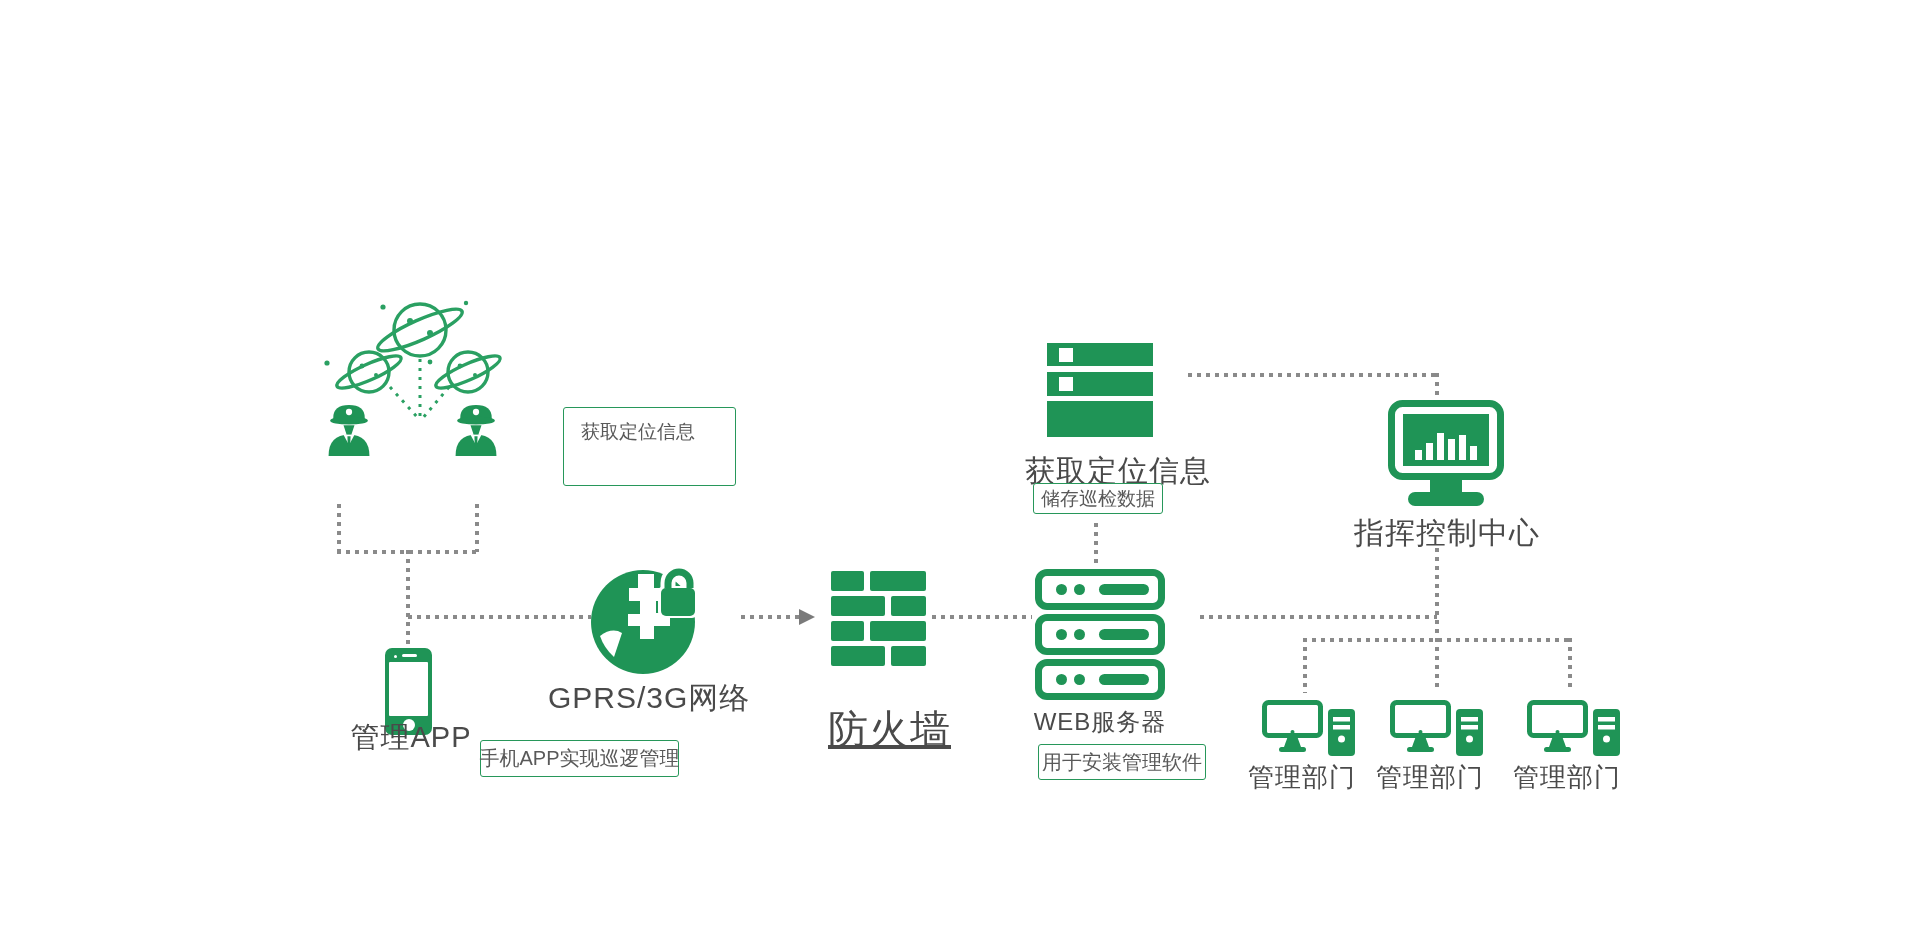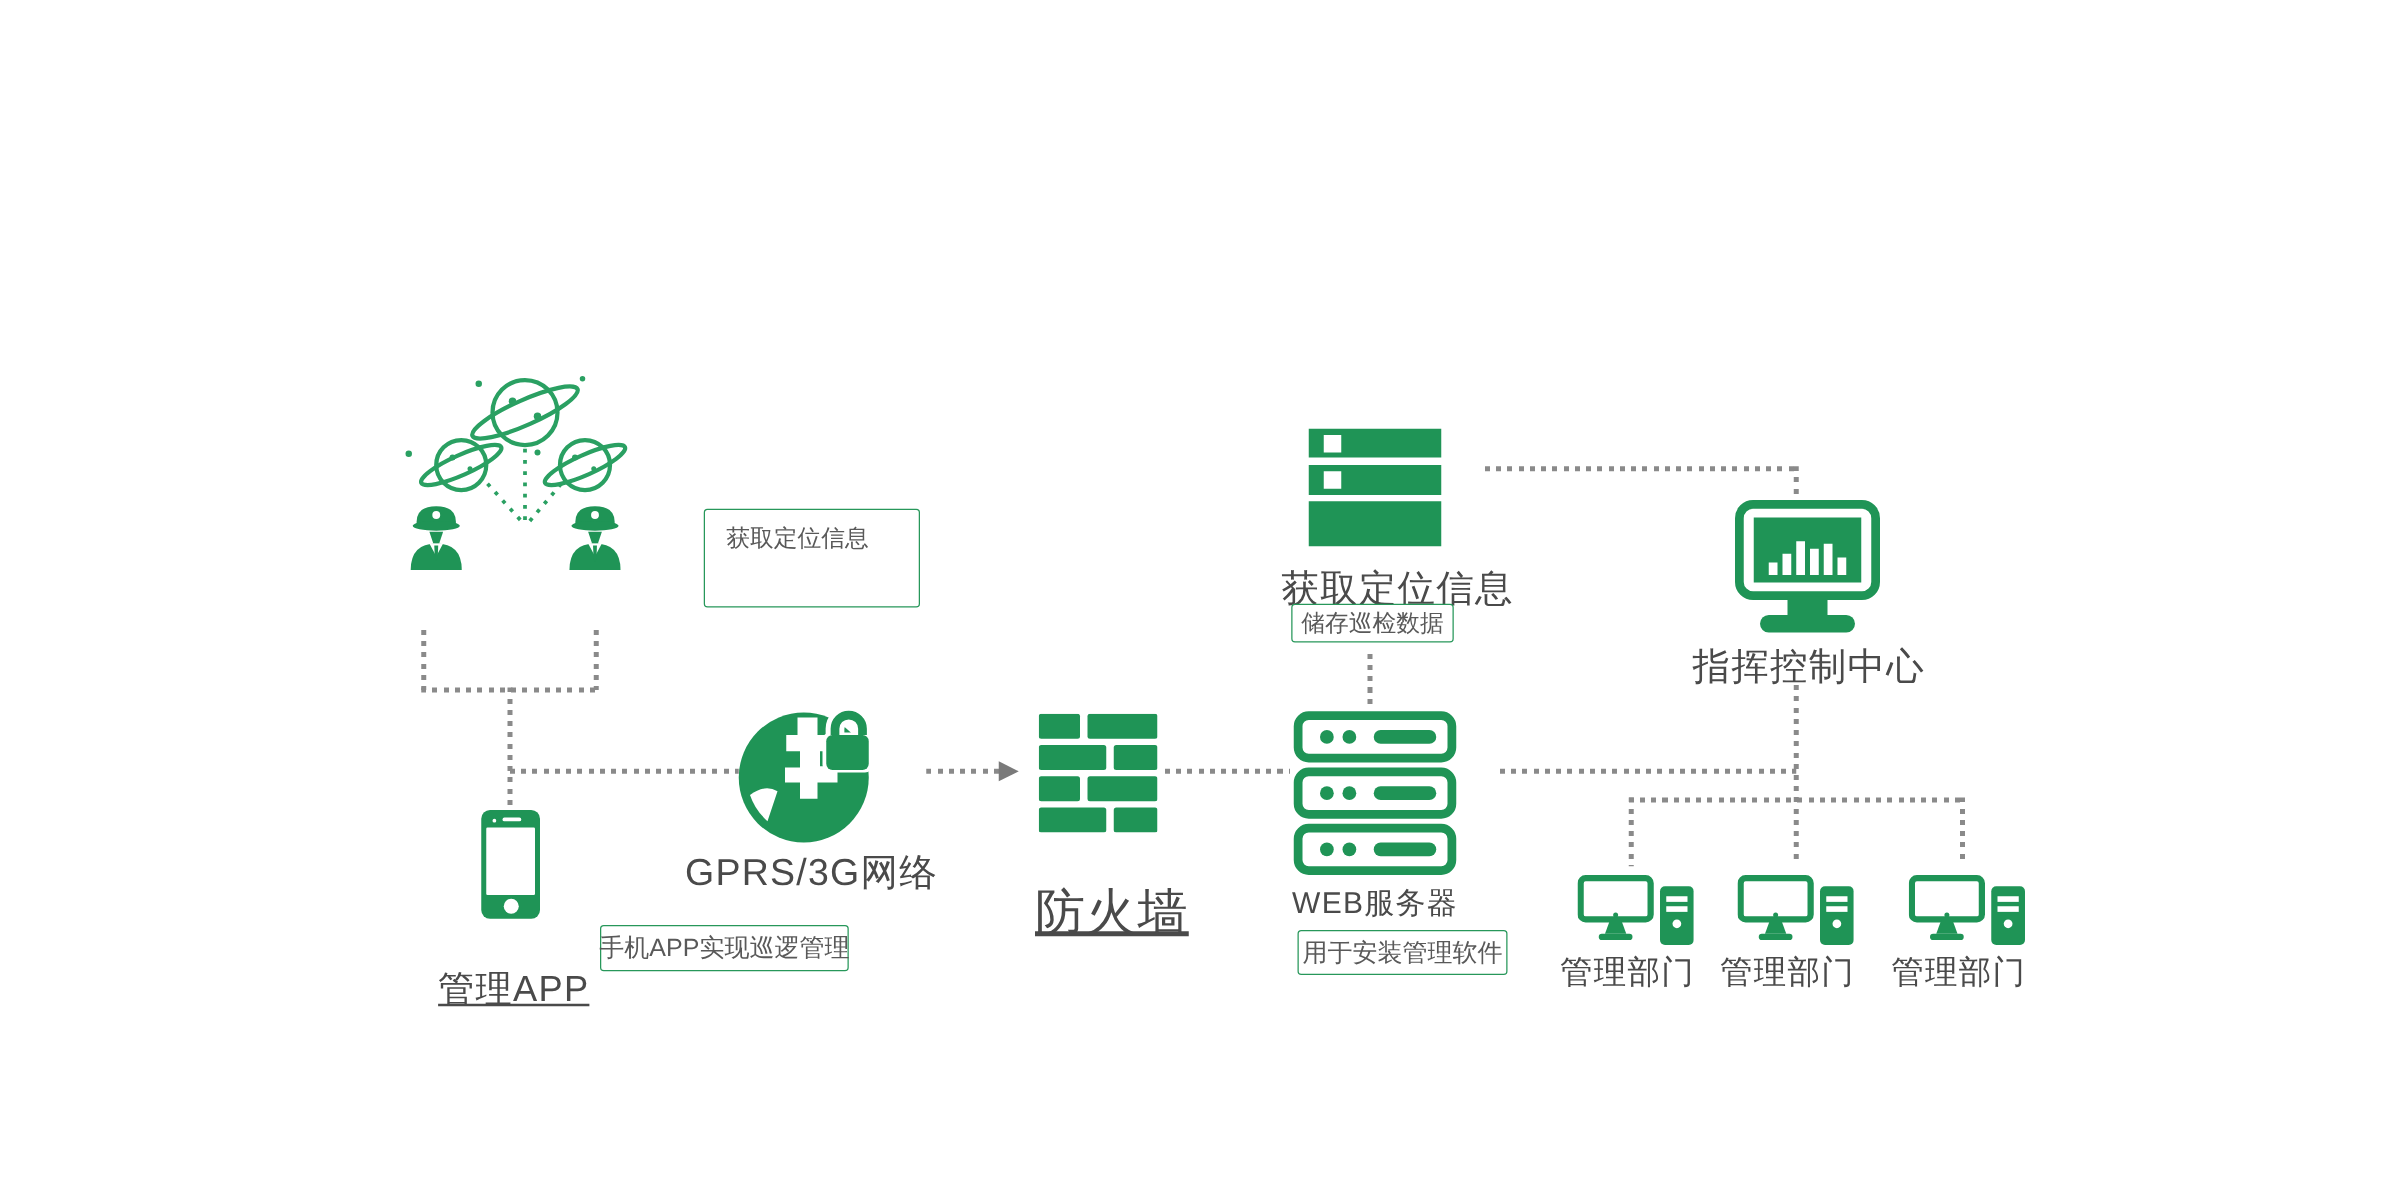--- a/index.html
+++ b/index.html
@@ -134,21 +134,21 @@
   <div class="dash-h" style="left:1303px;top:638px;width:269px;"></div>
   <div class="dash-v" style="left:1303px;top:638px;height:55px;"></div>
   <div class="dash-v" style="left:1568px;top:638px;height:51px;"></div>
 
   <div class="phone" style="left:385px;top:648px;">
     <div class="screen"></div>
     <div class="speaker"></div>
     <div class="cam"></div>
     <div class="home"></div>
   </div>
-  <div class="node-label" style="left:341px;top:772px;width:140px;text-decoration:underline;">管理APP</div>
+  <div class="node-label" style="left:341px;top:718px;width:140px;">管理APP</div>
   <div class="note-box note-center" style="left:480px;top:740px;width:199px;height:37px;">手机APP实现巡逻管理</div>
 
   <svg class="abs" style="left:588px;top:560px;" width="120" height="118" viewBox="0 0 120 118">
     <circle cx="55" cy="62" r="52" fill="#1f9456"></circle>
     <g fill="#ffffff">
       <path d="M50 14 h16 v14 h12 v13 h-10 v12 h14 v13 h-16 v13 h-14 v-13 h-12 v-12 h12 v-13 h-11 v-13 h9 z"></path>
       <path d="M12 76 q12 -9 22 -3 l-8 24 q-10 -9 -14 -21 z"></path>
     </g>
 
     <path d="M80 28 v-5 a11 11 0 0 1 22 0 v5" fill="none" stroke="#ffffff" stroke-width="15"></path>

